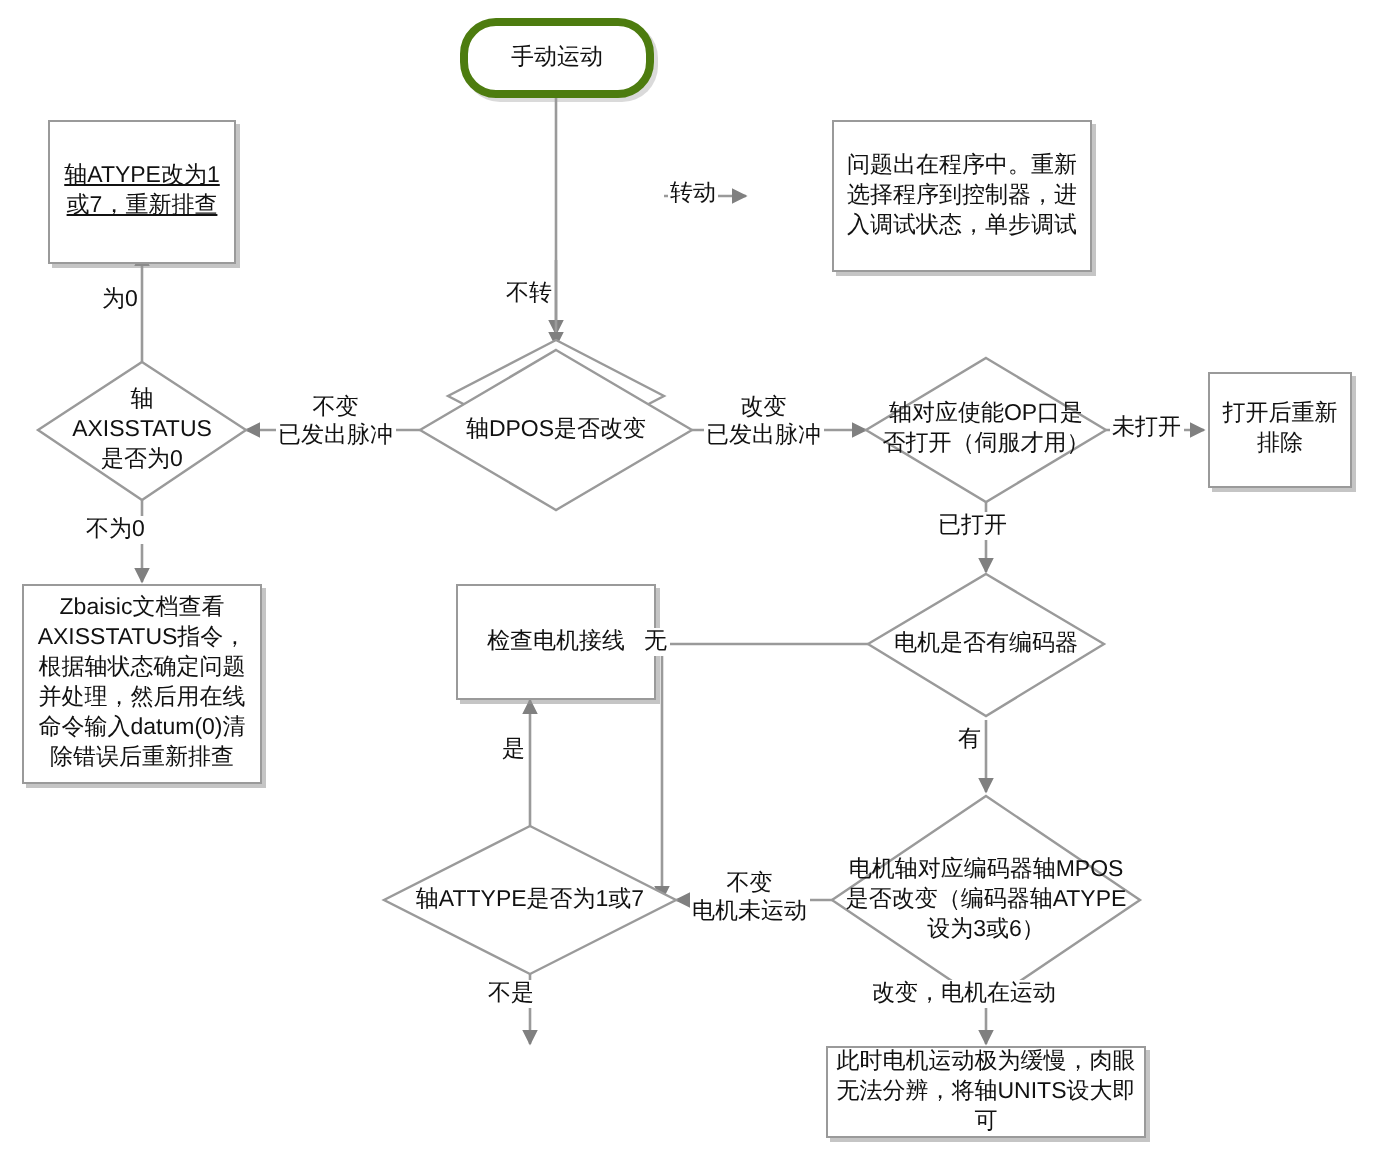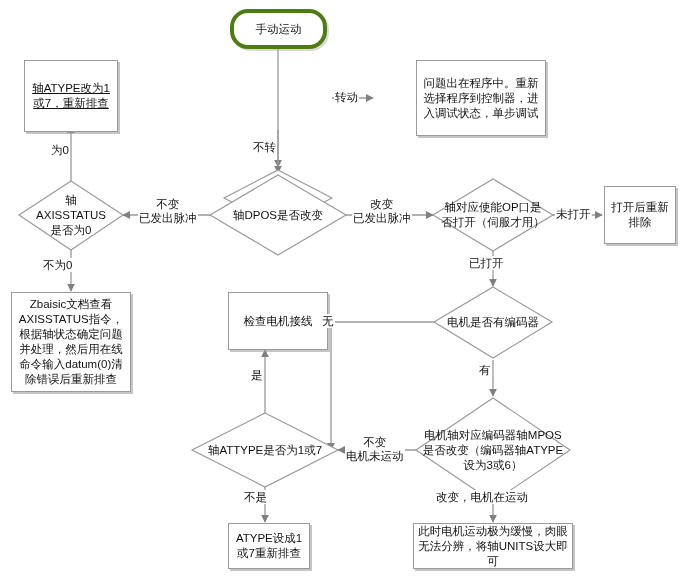--- a/index.html
+++ b/index.html
@@ -183,23 +183,20 @@
   </div>
 
   <div class="diamond-label" style="left:192px; top:413px; width:146px; height:74px;text-align:center;">
     <span>轴ATTYPE是否为1或7</span>
   </div>
 
   <div class="node box" style="left:228px; top:292px; width:100px; height:58px;">
     <span>检查电机接线</span>
   </div>
 
-  <div class="node box" style="left:228px; top:523px; width:82px; height:46px;">
-    <span>ATYPE设成1或7重新排查</span>
-  </div>
 
   <div class="edge-label" style="left:334px; top:90px;">转动</div>
 
   <div class="edge-label" style="left:252px; top:140px;">不转</div>
 
   <div class="edge-label" style="left:138px; top:197px; white-space:pre-line;">不变
 已发出脉冲</div>
 
   <div class="edge-label" style="left:352px; top:197px; white-space:pre-line;">改变
 已发出脉冲</div>

